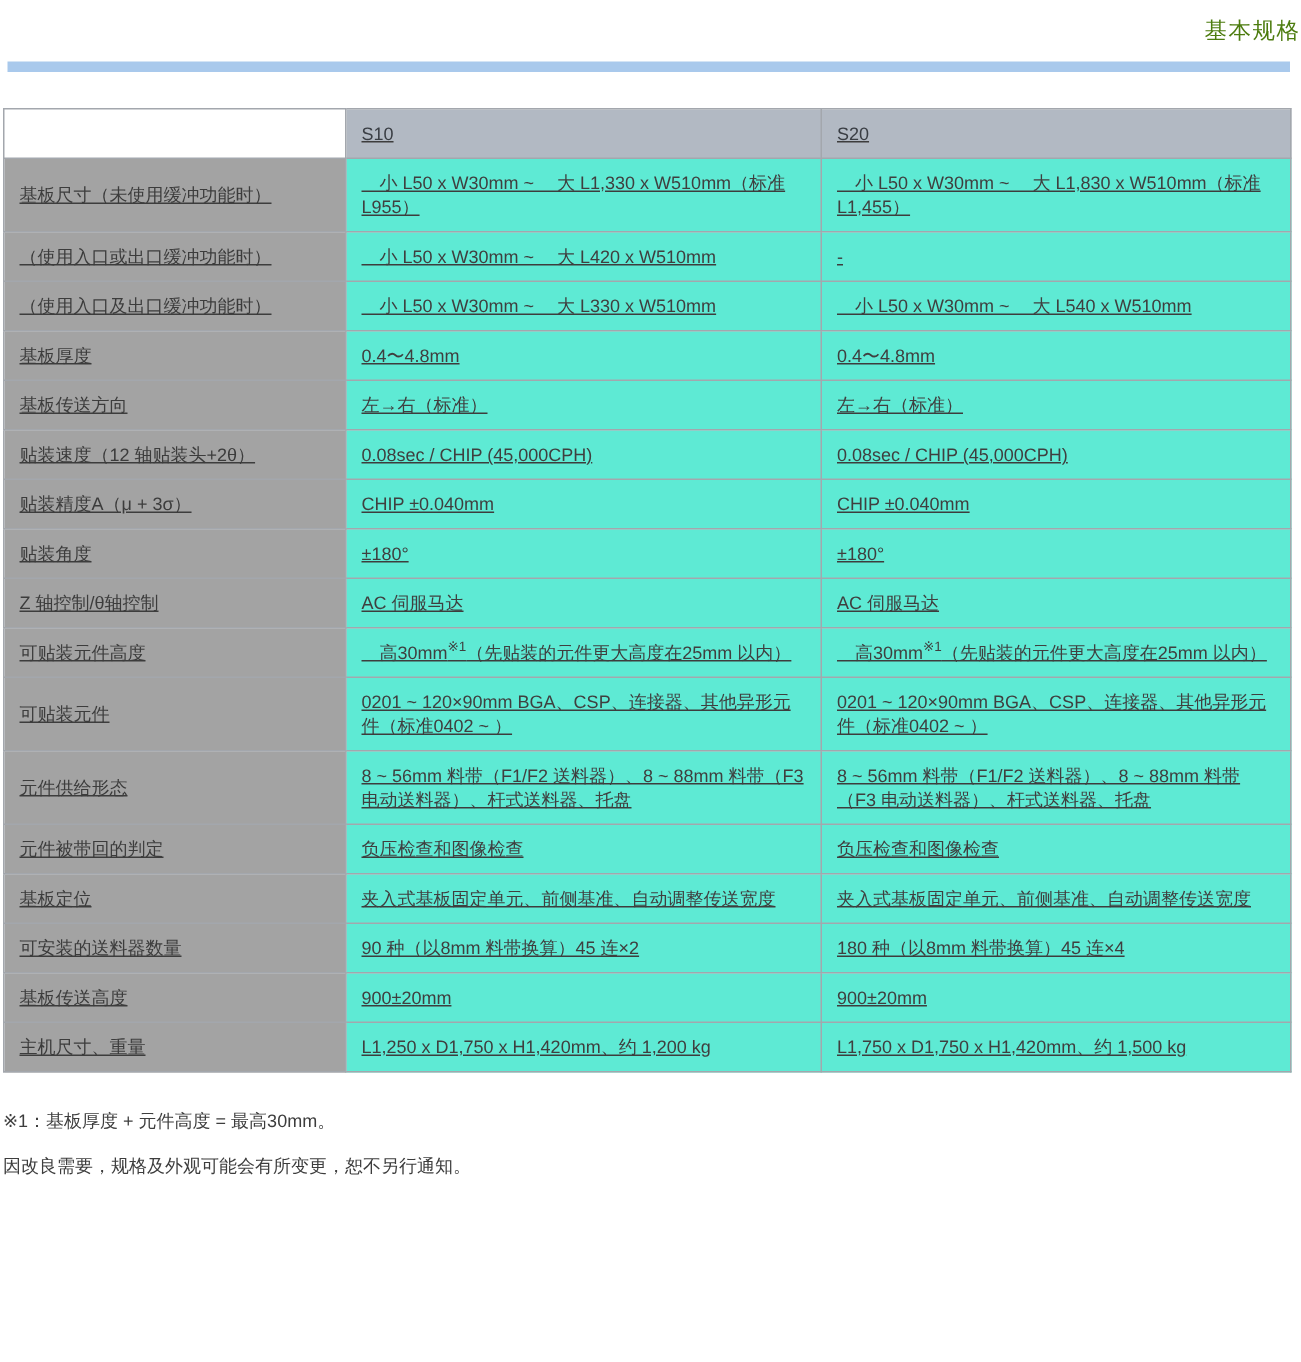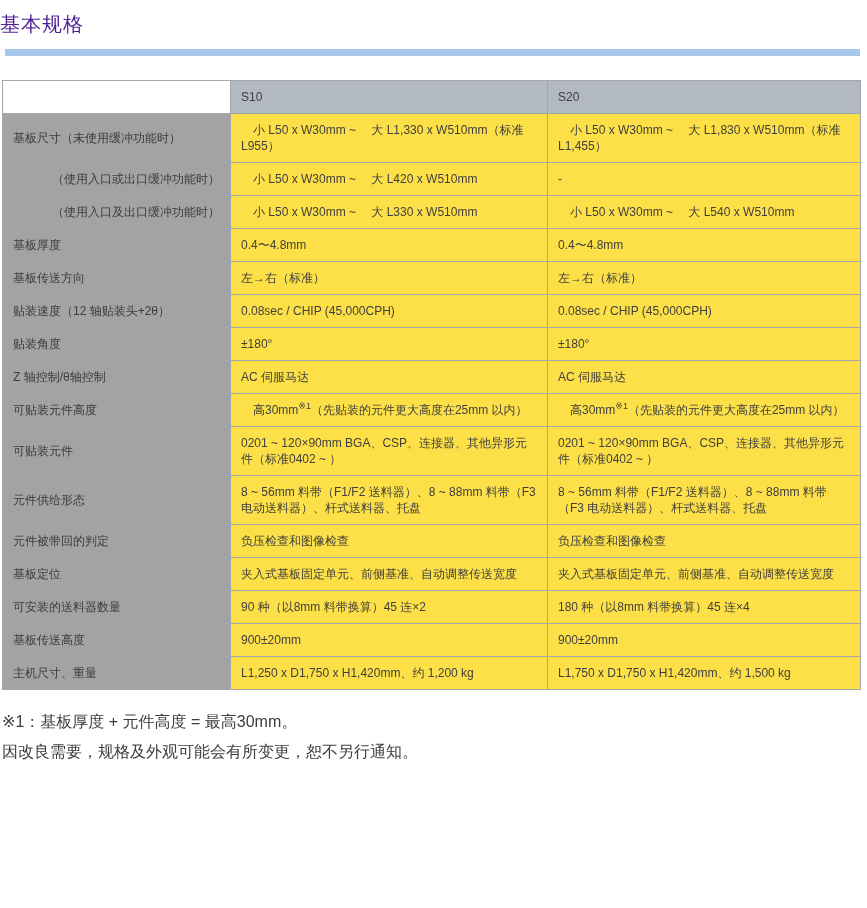--- a/index.html
+++ b/index.html
@@ -5,32 +5,32 @@
   * { box-sizing: border-box; }
   html, body {
     margin: 0; padding: 0;
     background: #ffffff;
     width: 867px;
     font-family: "Liberation Sans", "DejaVu Sans", sans-serif;
     color: #3d3d3d;
   }
   .page { width: 867px; min-height: 908px; position: relative; }
   .title {
-    text-align: left;
-    font-size: 20px;
-    color: #4c1d95;
+    text-align: right;
+    font-size: 15px;
+    color: #4d7c0f;
     padding: 11px 0 11px 0;
     letter-spacing: 1px;
   }
   .accent-bar {
     height: 7px;
     background: #a9c9ec;
     margin: 0 7px 0 5px;
   }
-  .table-wrap { margin: 24px 5px 14px 2px; }
+  .table-wrap { margin: 24px 5px 14px 2px; text-decoration: underline; }
   table.spec {
     border-collapse: collapse;
     table-layout: fixed;
     width: 858px;
     font-size: 12px;
   }
   table.spec td {
     border: 1px solid #a3a7ad;
     padding: 8px 10px;
     vertical-align: middle;
@@ -44,26 +44,26 @@
   td.colhead {
     background: #b2b9c3;
     color: #3a3e44;
     padding: 8px 10px;
     height: 32px;
   }
   td.label-cell {
     background: #a3a3a3;
     color: #3c3c3c;
   }
-  td.label-right { text-align: right; padding-right: 14px; }
-  td.val { background: #fde047; color: #3f3f3f; }
+  td.label-right { padding-right: 14px; }
+  td.val { background: #5eead4; color: #3f3f3f; }
   sup.fnref { font-size: 9px; line-height: 0; }
   .footnotes {
     margin: 24px 0 0 2px;
-    font-size: 16px;
+    font-size: 12px;
     color: #3d3d3d;
   }
   .footnote-line { margin-bottom: 14px; line-height: 16px; }
 </style>
 </head>
 <body>
 
 <div class="page">
 
   <div class="title">基本规格</div>
@@ -105,20 +105,25 @@
         </tr>
         <tr>
           <td class="label-cell">基板传送方向</td>
           <td class="val">左→右（标准）</td>
           <td class="val">左→右（标准）</td>
         </tr>
         <tr>
           <td class="label-cell">贴装速度（12 轴贴装头+2θ）</td>
           <td class="val">0.08sec / CHIP (45,000CPH)</td>
           <td class="val">0.08sec / CHIP (45,000CPH)</td>
+        </tr>
+        <tr>
+          <td class="label-cell">贴装精度A（μ + 3σ）</td>
+          <td class="val">CHIP ±0.040mm</td>
+          <td class="val">CHIP ±0.040mm</td>
         </tr>
         <tr>
           <td class="label-cell">贴装角度</td>
           <td class="val">±180°</td>
           <td class="val">±180°</td>
         </tr>
         <tr>
           <td class="label-cell">Z 轴控制/θ轴控制</td>
           <td class="val">AC 伺服马达</td>
           <td class="val">AC 伺服马达</td>

